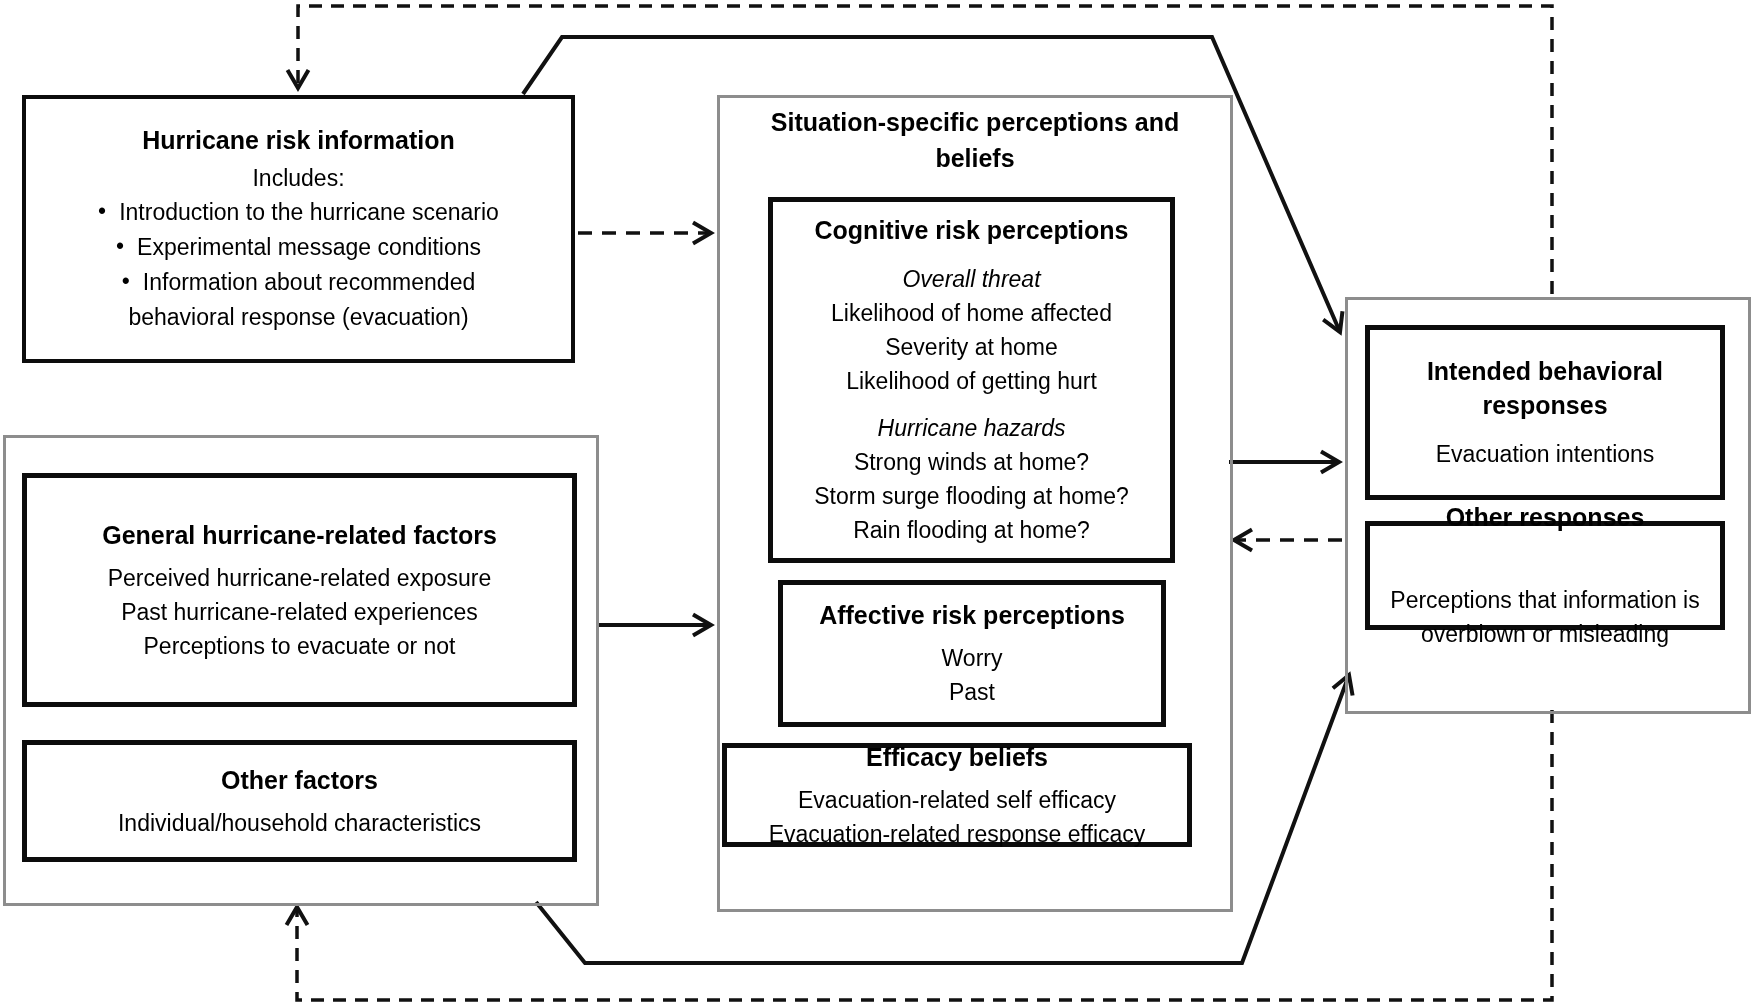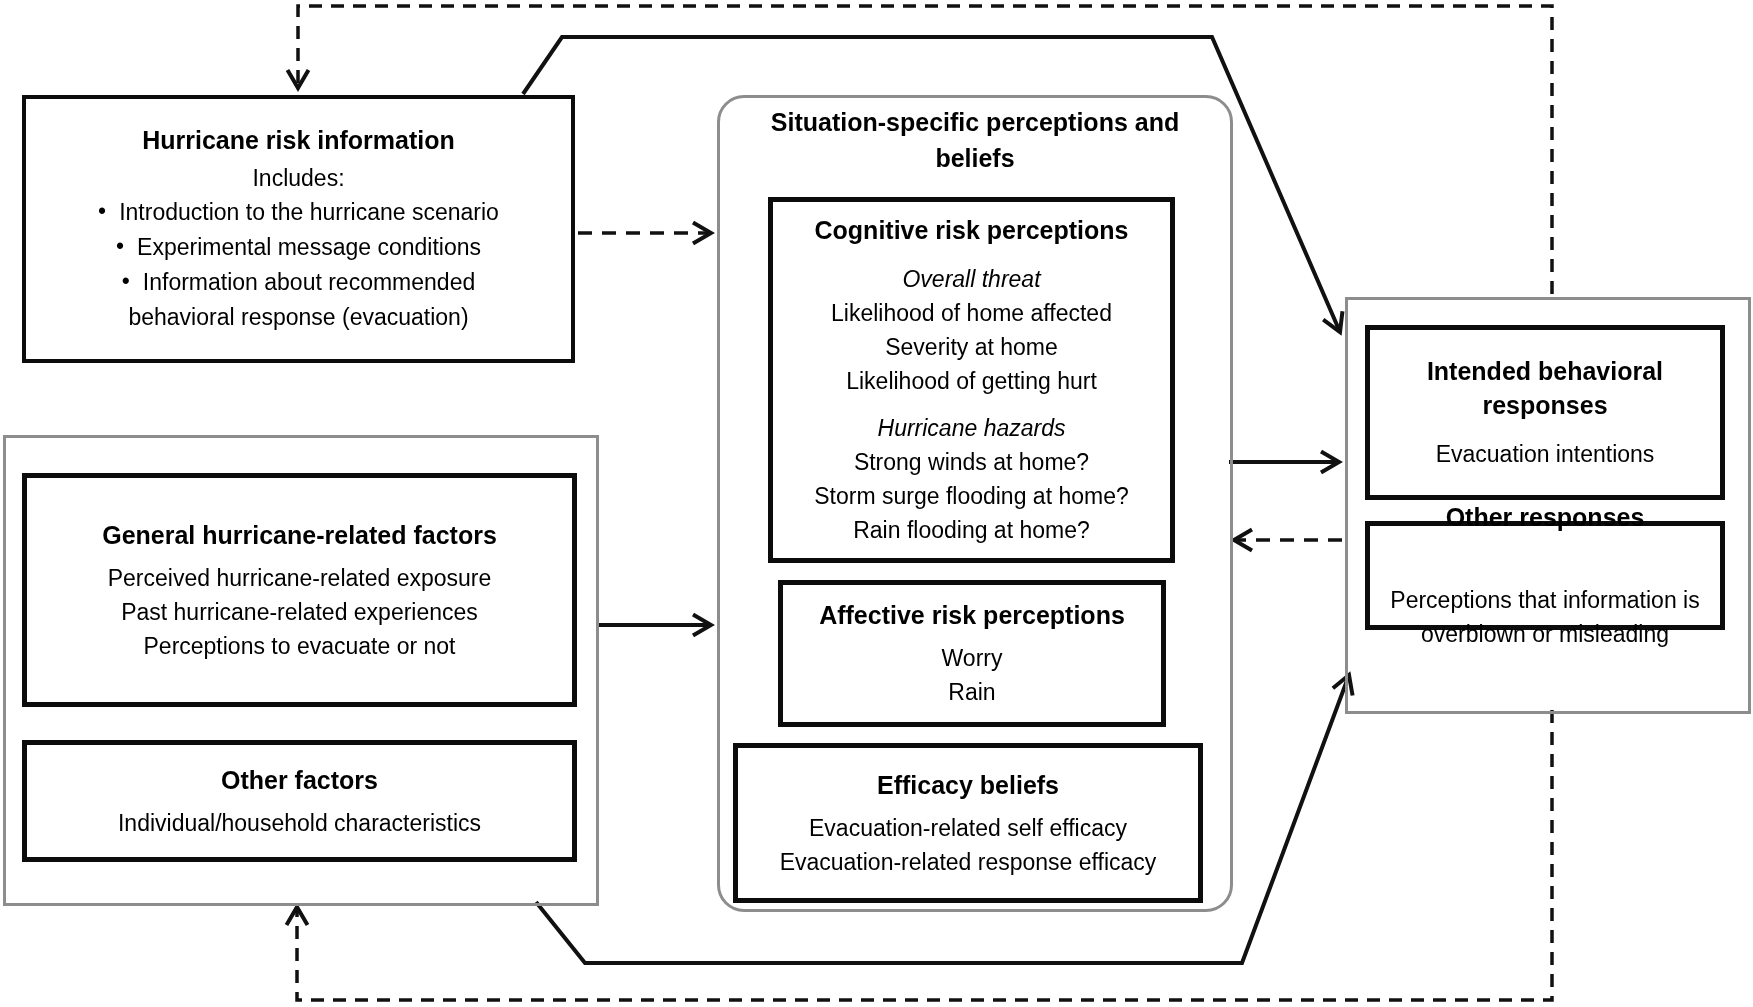--- a/index.html
+++ b/index.html
@@ -29,29 +29,29 @@
   .bullet-mark{display:inline-block;margin-right:13px;transform:translateY(-1px);}
 
   .hurricane{left:22px;top:95px;width:553px;height:268px;border-width:4px;}
   .hurricane .box-title{margin-bottom:4px;}
 
   .left-group{left:3px;top:435px;width:590px;height:465px;}
   .general-box{left:16px;top:35px;width:555px;height:234px;}
   .otherfactors-box{left:16px;top:302px;width:555px;height:122px;}
   .otherfactors-box .box-title{}
 
-  .center-group{left:717px;top:95px;width:510px;height:811px;border-radius:27px;}
+  .center-group{left:717px;top:95px;width:510px;height:811px;}
   .center-group-title{
     position:absolute;left:0;right:0;top:6px;padding:0 20px;
     text-align:center;font-weight:bold;font-size:25px;line-height:36px;
   }
   .cognitive-box{left:48px;top:99px;width:407px;height:366px;}
   .cognitive-box .box-title{margin-bottom:2px;}
   .affective-box{left:58px;top:482px;width:388px;height:147px;}
-  .efficacy-box{left:13px;top:645px;width:470px;height:160px;align-items:center;}
+  .efficacy-box{left:2px;top:645px;width:470px;height:104px;align-items:center;}
 
   .right-group{left:1345px;top:297px;width:400px;height:411px;}
   .intended-box{left:17px;top:25px;width:360px;height:175px;padding:0 12px;gap:6px;}
   .otherresponses-box{left:17px;top:221px;width:360px;height:109px;padding:0 2px;gap:43px;}
   .otherresponses-box .box-title{margin-bottom:6px;}
 </style>
 </head>
 <body>
 
 <div class="stage">
@@ -108,21 +108,21 @@
       <div class="t-line">Likelihood of getting hurt</div>
       <div class="t-sub">Hurricane hazards</div>
       <div class="t-line">Strong winds at home?</div>
       <div class="t-line">Storm surge flooding at home?</div>
       <div class="t-line">Rain flooding at home?</div>
     </div>
 
     <div class="black-box affective-box">
       <div class="box-title">Affective risk perceptions</div>
       <div class="t-line">Worry</div>
-      <div class="t-line">Rain</div>
+      <div class="t-line">Past</div>
     </div>
 
     <div class="black-box efficacy-box">
       <div class="box-title">Efficacy beliefs</div>
       <div class="t-line">Evacuation-related self efficacy</div>
       <div class="t-line">Evacuation-related response efficacy</div>
     </div>
   </div>
 
   <div class="gray-box right-group">

